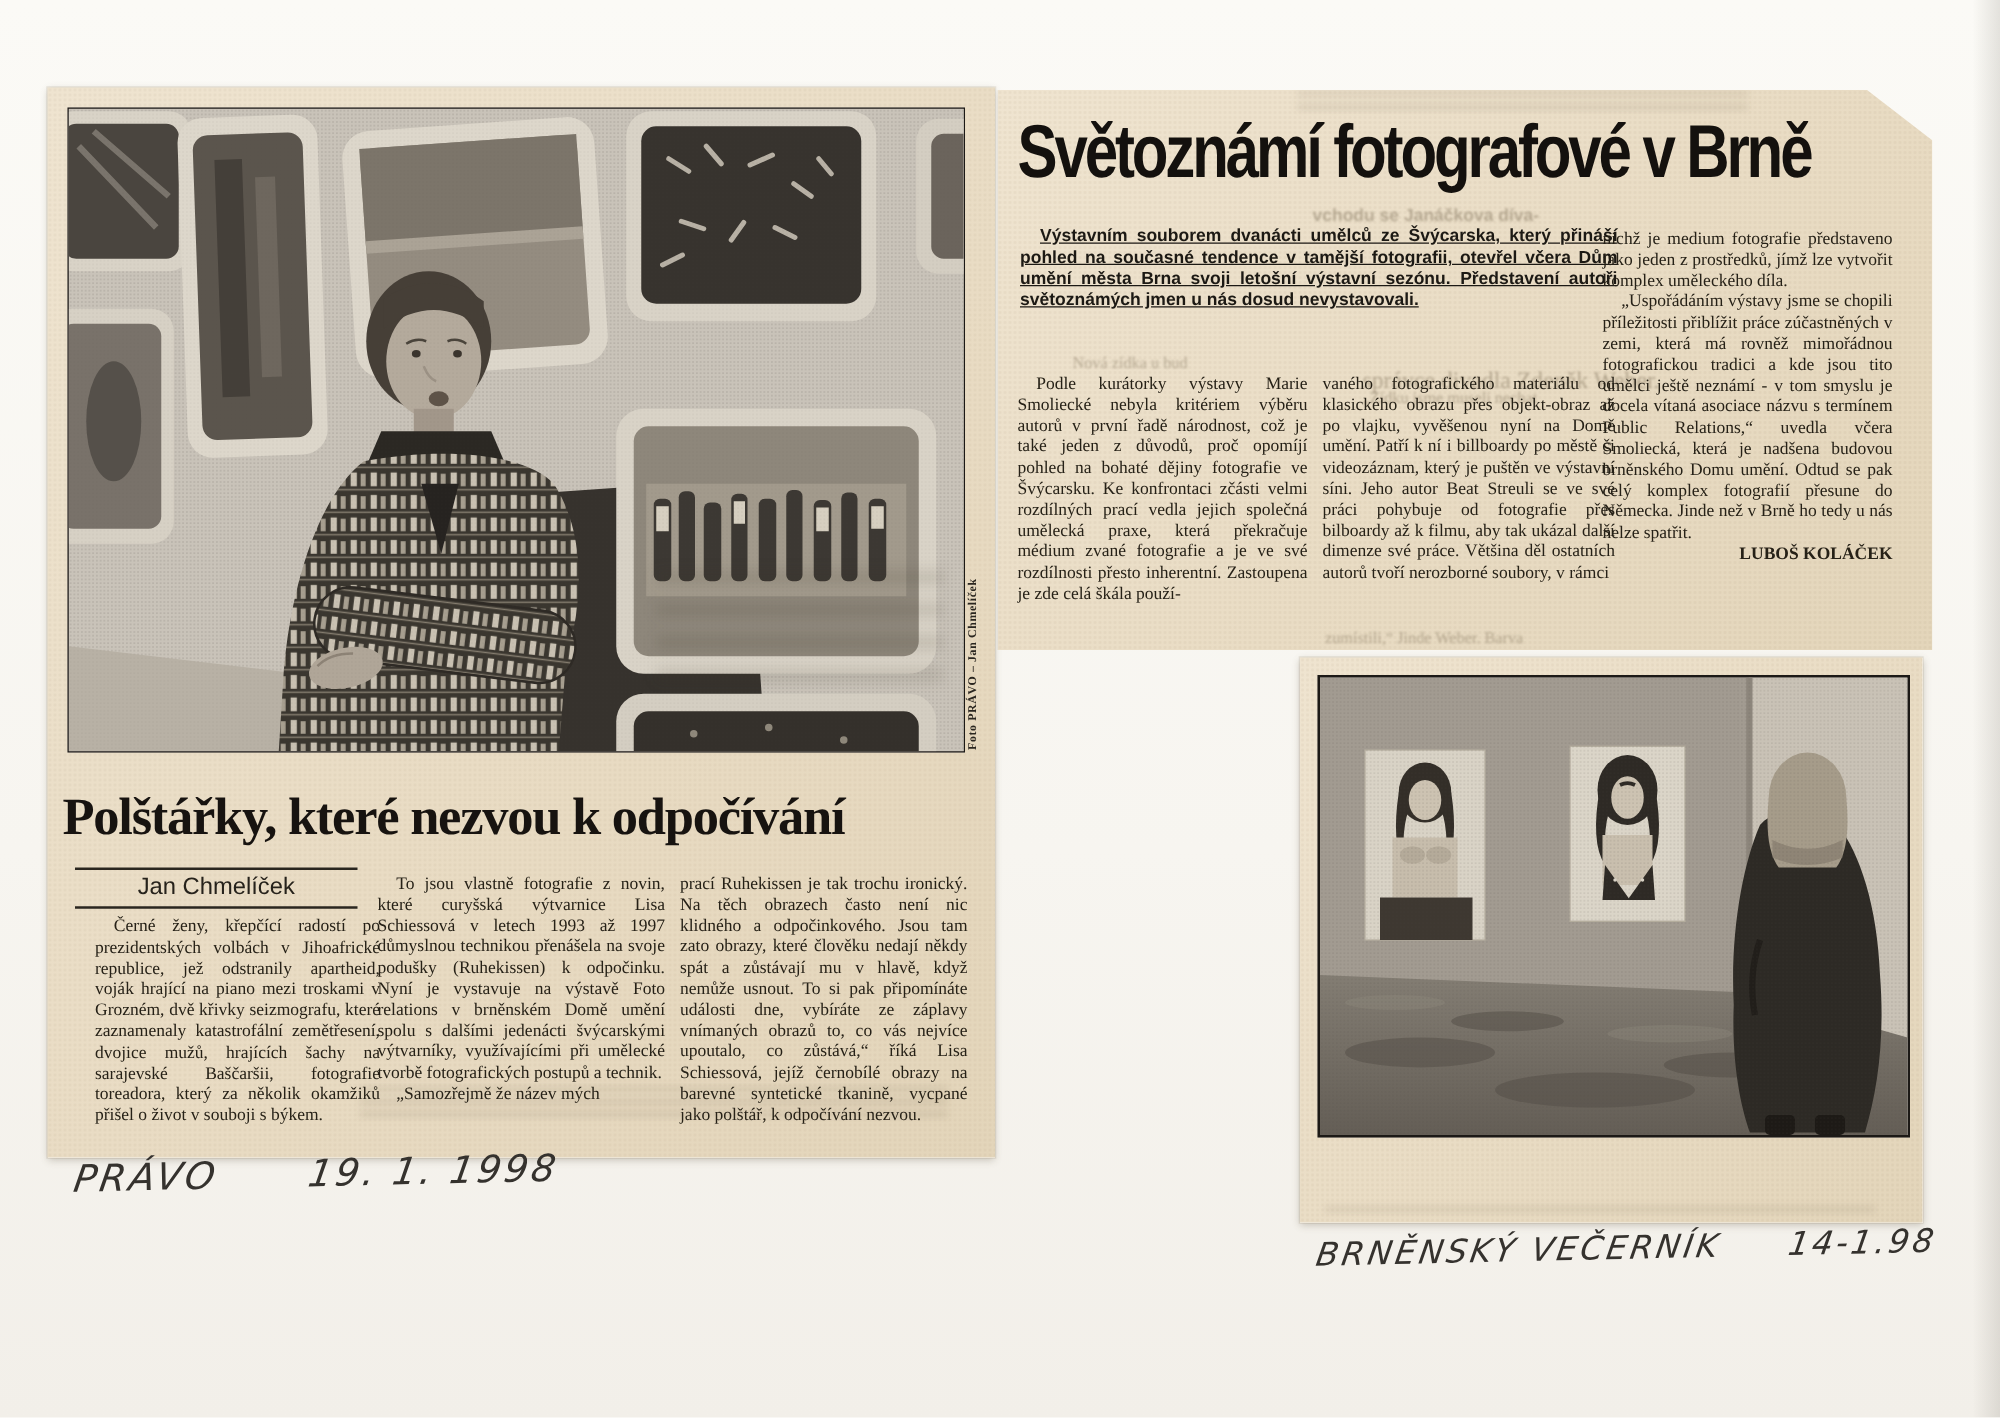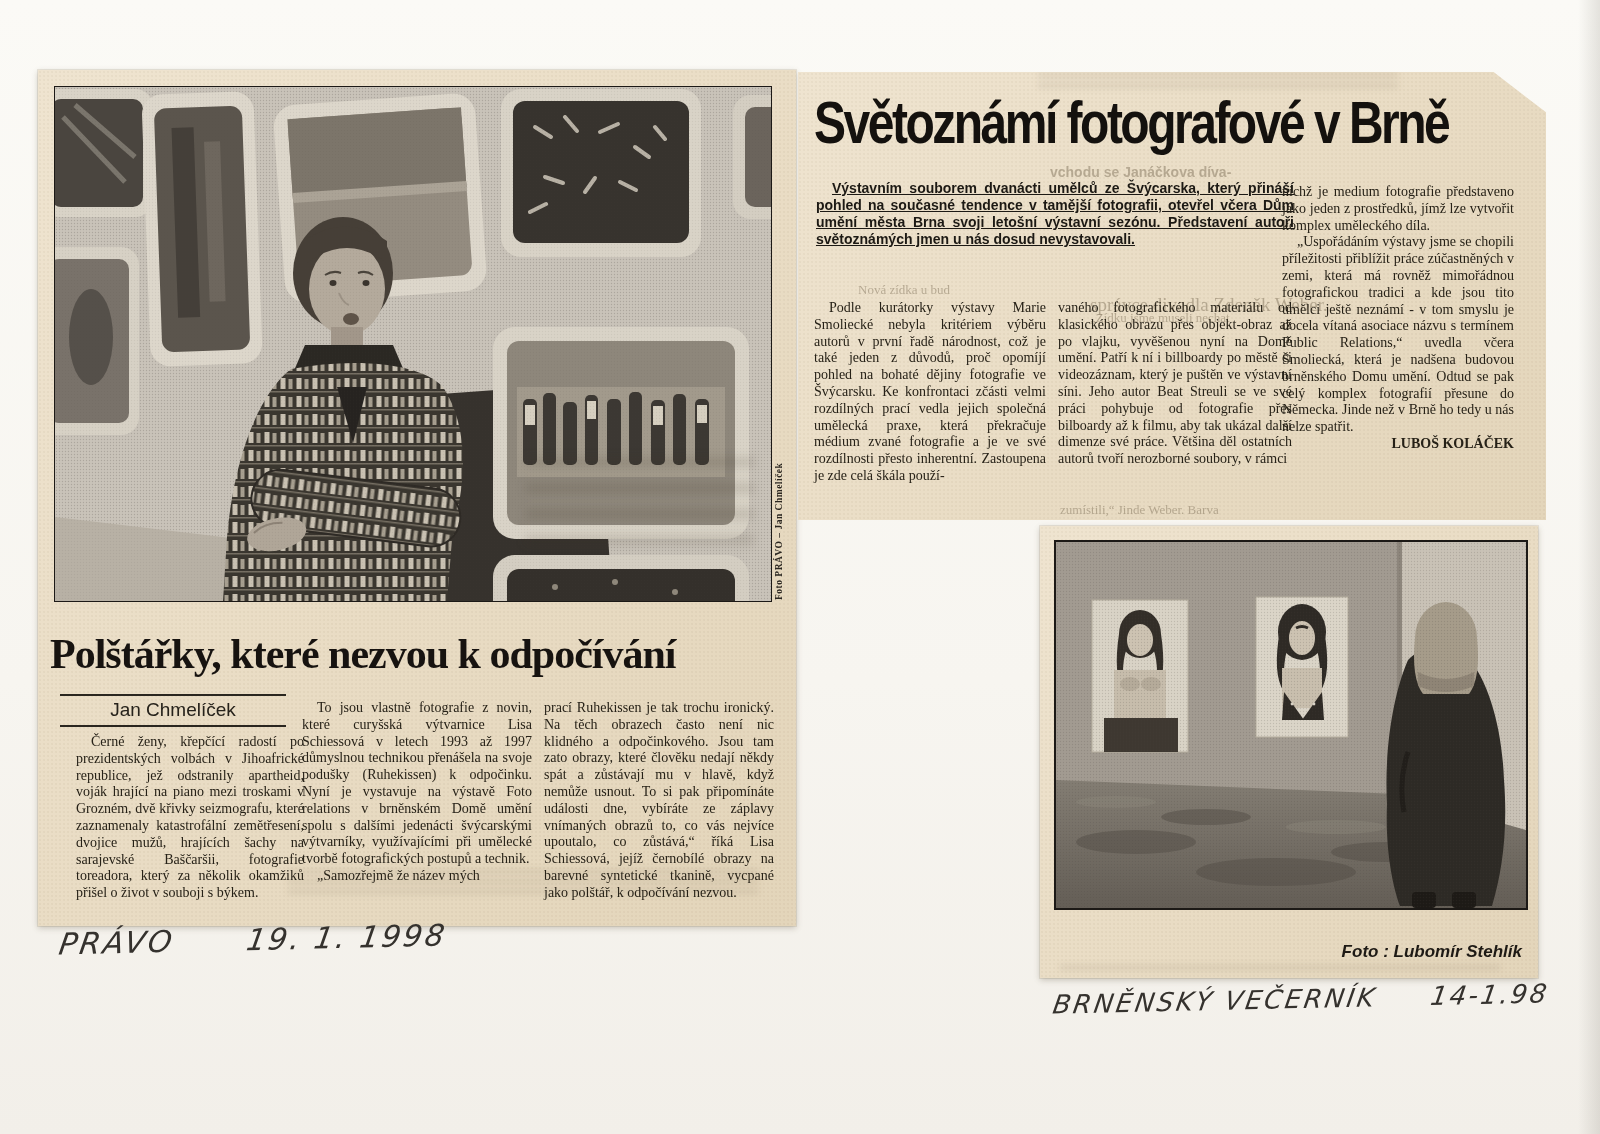--- a/index.html
+++ b/index.html
@@ -319,18 +319,17 @@
         <ellipse cx="390" cy="96" rx="31" ry="36" fill="#a69c8a"></ellipse>
         <path d="M359,96 q-4,40 8,56 l46,0 q12,-16 8,-56 q-30,-22 -62,0 z" fill="#a69c8a"></path>
         <path d="M362,130 q28,14 56,0 l0,14 q-28,12 -56,0 z" fill="#8a8071" opacity=".8"></path>
         <rect x="356" y="350" width="24" height="16" rx="4" fill="#1d1a16"></rect>
         <rect x="396" y="350" width="24" height="16" rx="4" fill="#1d1a16"></rect>
         <path d="M352,210 q-10,30 -4,60" stroke="#211e1a" stroke-width="5" fill="none"></path>
       </g>
       <rect width="470" height="366" fill="url(#dots2)"></rect>
     </svg>
   </div>
-  <div class="credit2">Foto : Lubomír Stehlík</div>
   <div class="smudge" style="left:20px;top:440px;width:440px;height:10px;"></div>
 </div>
 
 <div class="hand" id="hand-left">PRÁVO      19. 1. 1998</div>
 <div class="hand" id="hand-right">BRNĚNSKÝ VEČERNÍK     14-1.98</div>
 
 </body></html>

